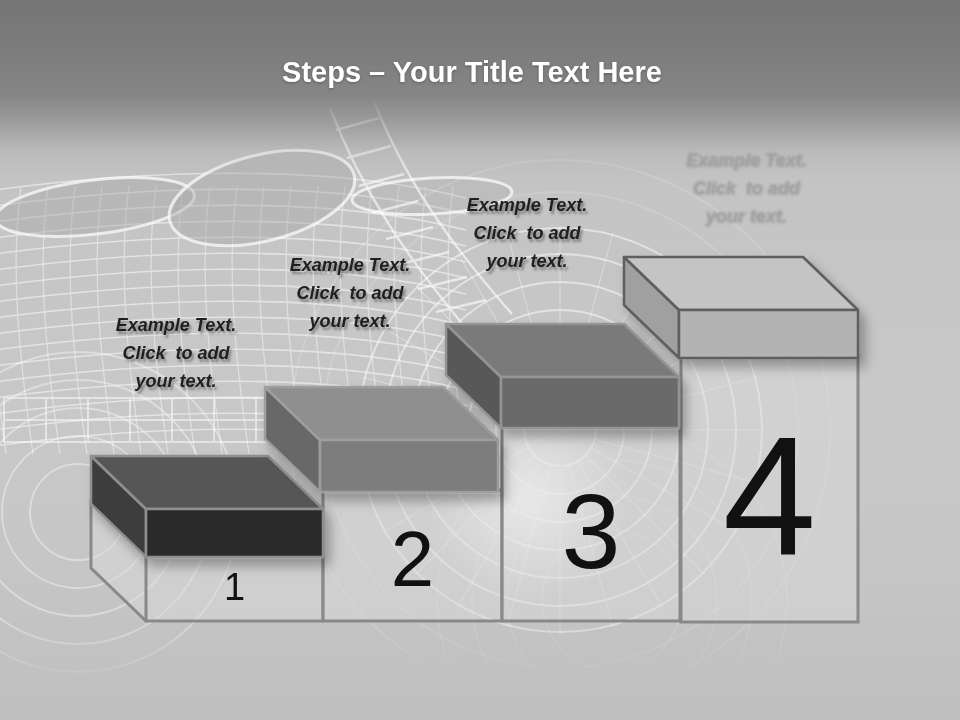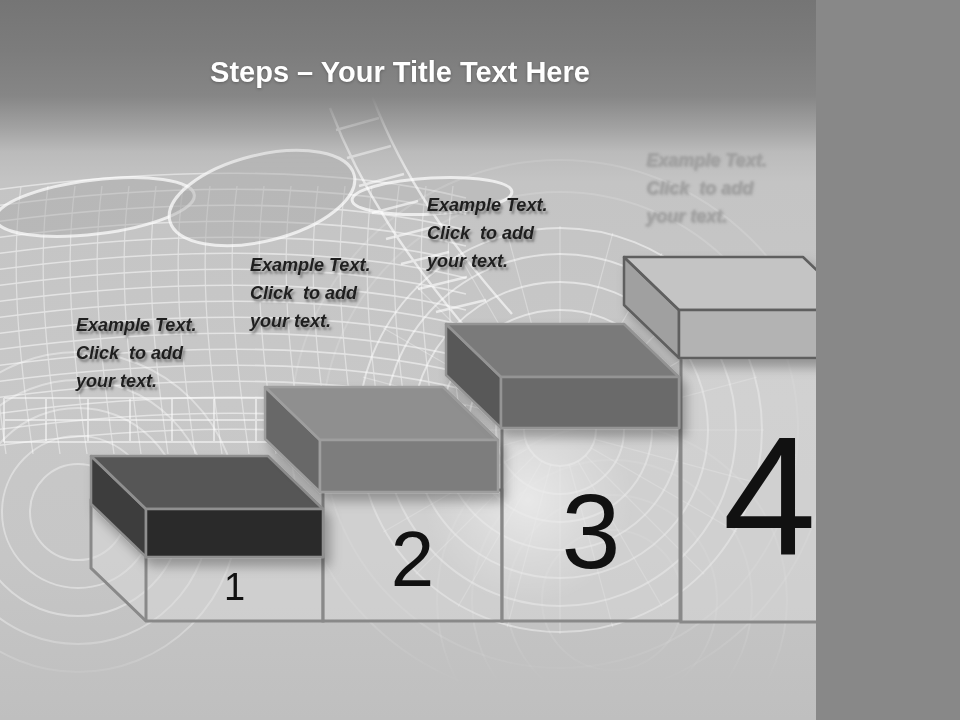--- a/index.html
+++ b/index.html
@@ -1,17 +1,17 @@
 <!DOCTYPE html>
 <html><head>
 <meta charset="utf-8">
 <style>
   html,body{margin:0;padding:0;background:#888;}
   .slide{
-    position:relative;width:816px;height:720px;overflow:hidden;
+    position:relative;width:960px;height:720px;overflow:hidden;
     font-family:"Liberation Sans","DejaVu Sans",sans-serif;
     background:linear-gradient(180deg,
       #757575 0px,#7c7c7c 50px,#868686 96px,#a2a2a2 128px,
       #bbbbbb 152px,#c4c4c4 182px,#c8c8c8 400px,#c6c6c6 560px,#bfbfbf 720px);
   }
   #bg-art{
     position:absolute;left:0;top:0;width:960px;height:720px;
     -webkit-mask-image:linear-gradient(180deg,transparent 96px,rgba(0,0,0,.55) 136px,#000 178px,#000 615px,rgba(0,0,0,0) 688px);
     mask-image:linear-gradient(180deg,transparent 96px,rgba(0,0,0,.55) 136px,#000 178px,#000 615px,rgba(0,0,0,0) 688px);
   }
@@ -20,21 +20,21 @@
   .pedestal line{stroke:var(--ped-stroke);stroke-width:3;}
   .lid polygon{stroke-width:2.5;stroke-linejoin:round;}
   .txt{position:absolute;margin:0;}
   .slide-title{
     left:0;right:0;top:56px;text-align:center;transform:translateX(-8px);
     font-size:29px;color:var(--title-color);white-space:pre;
     text-shadow:0 1px 3px rgba(0,0,0,.28);
   }
   .slide-title .kw{font-weight:700;}
   .step-label{
-    width:200px;white-space:pre-wrap;
+    width:200px;text-align:center;white-space:pre-wrap;
     font-style:italic;font-weight:600;font-size:18px;line-height:28px;
     color:var(--label-color);
     text-shadow:2px 2.5px 2.5px rgba(55,55,55,.5);
   }
   .step-label.faded{
     color:var(--faded-label-color);
     text-shadow:1px 1px 2px rgba(130,130,130,.55);
     filter:blur(1.1px);
   }
   .step-number{

